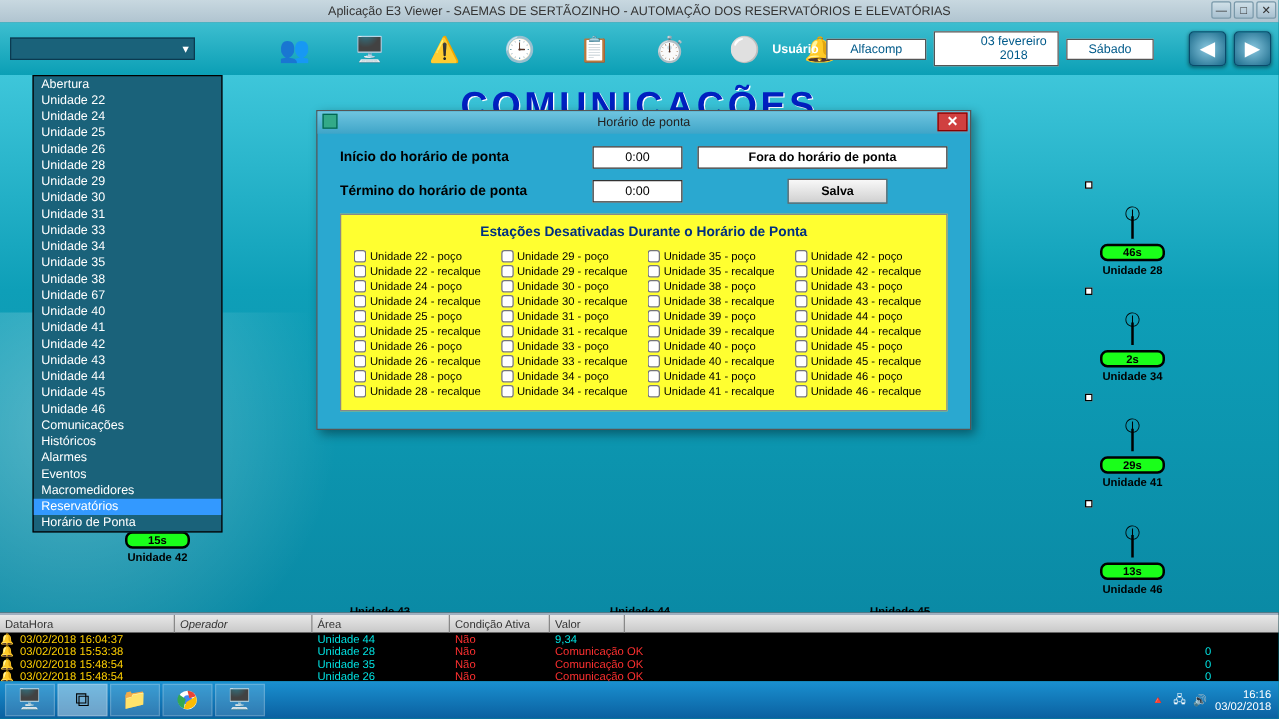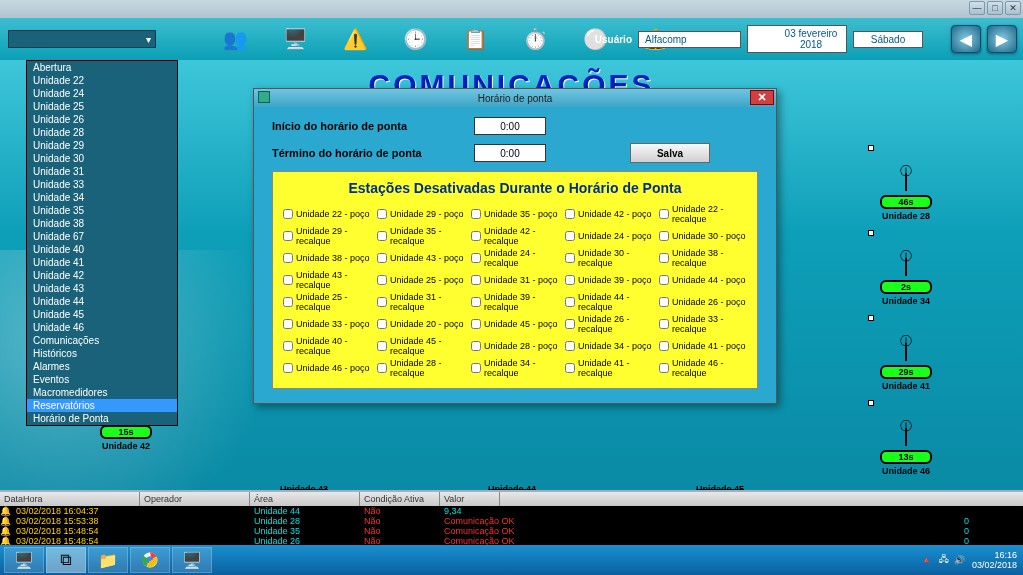--- a/index.html
+++ b/index.html
@@ -47,22 +47,22 @@
 .modal .mtitle { height: 18px; background: linear-gradient(#6fc5e0,#3fa5c8); display:flex; align-items:center; justify-content:center; font-size:10px; color:#222; position:relative;}
 .modal .mtitle .closebtn { position:absolute; right:2px; top:1px; width:24px; height:15px; background:#d04040; color:#fff; display:flex; align-items:center; justify-content:center; font-size:11px; font-weight:bold; cursor:pointer; border:1px solid #800;}
 .modal .mappicon{position:absolute; left:4px; top:2px; width:12px; height:12px; background:#3a8; border:1px solid #065;}
 .modal .mbody { padding: 10px 18px 14px; }
 .modal .row { display: flex; align-items: center; margin-bottom: 8px; gap: 12px;}
 .modal .row .rlabel { width: 190px; font-size: 11px; font-weight: bold; color:#000;}
 .modal .row .rval { width: 72px; height: 18px; background:#fff; border:1px solid #333; text-align:center; font-size:10px; display:flex;align-items:center;justify-content:center;}
 .modal .row .rstatus { width: 200px; height: 18px; background:#fff; border:1px solid #333; text-align:center; font-size:10px; display:flex;align-items:center;justify-content:center; font-weight:bold;}
 .modal .row .rbtn { width: 80px; height: 20px; background: linear-gradient(#f8f8f8,#d0d0d0); border:1px solid #666; font-size:10px; font-weight:bold; display:flex;align-items:center;justify-content:center; cursor:pointer;}
 .yellowbox { background:#ffff30; border:1px solid #888; padding: 8px 10px 10px; }
-.yellowbox .ytitle { text-align:center; font-size:14px; font-weight:bold; color:#003080; margin-bottom:8px;}
-.checkgrid { display: grid; grid-template-columns: repeat(5, 1fr); gap: 2px 6px; }
+.yellowbox .ytitle { text-align:center; font-size:11px; font-weight:bold; color:#003080; margin-bottom:8px;}
+.checkgrid { display: grid; grid-template-columns: repeat(4, 1fr); gap: 2px 6px; }
 .checkgrid .chk { display:flex; align-items:center; gap:3px; font-size:9px; color:#000;}
 .checkgrid .chk input { width:10px; height:10px; margin:0;}
 
 
 .log { height: 55px; background: #000; border-top: 2px solid #a0b0c0; position: relative; }
 .log .lheaders { height: 14px; background: linear-gradient(#e8e8e8,#c8c8c8); display:flex; font-size:9px; color:#333;}
 .log .lheaders .lh { border-right:1px solid #888; padding: 1px 4px; display:flex; align-items:center;}
 .log .rows { font-size: 9px; }
 .log .lrow { display:flex; height:10px; align-items:center;}
 .log .lrow .ico{width:12px; color:#ffb000;}
@@ -72,20 +72,21 @@
 
 .taskbar { height: 30px; background: linear-gradient(#1a90d0,#0a60a0); display:flex; align-items:center; padding: 0 4px; gap: 2px; position:relative;}
 .taskbar .tbtn { width: 40px; height: 26px; background: rgba(255,255,255,0.15); border:1px solid rgba(255,255,255,0.2); display:flex; align-items:center; justify-content:center; font-size:16px;}
 .taskbar .tbtn.active{ background: rgba(255,255,255,0.4);}
 .taskbar .tray { position:absolute; right:6px; display:flex; align-items:center; gap:6px; color:#fff; font-size:9px;}
 </style>
 </head>
 <body>
 
 <div class="titlebar">
+  <span>Aplicação E3 Viewer - SAEMAS DE SERTÃOZINHO - AUTOMAÇÃO DOS RESERVATÓRIOS E ELEVATÓRIAS</span>
   <div class="winbtns">
     <span>—</span>
     <span>□</span>
     <span>✕</span>
   </div>
 </div>
 
 <div class="topbar">
   <div class="dropdown"></div>
   <div class="icons">
@@ -93,21 +94,21 @@
     <div class="ico">🖥️</div>
     <div class="ico">⚠️</div>
     <div class="ico">🕒</div>
     <div class="ico">📋</div>
     <div class="ico">⏱️</div>
     <div class="ico">⚪</div>
     <div class="ico">🔔</div>
   </div>
   <div class="user-group">
     <span class="lbl">Usuário</span>
-    <span class="field" style="width:103px;">Alfacomp</span>
+    <span class="field" style="width:80px;text-align:center;">Alfacomp</span>
     <span class="field" style="width:100px;text-align:center;padding-left:34px;">03 fevereiro 2018</span>
     <span class="field" style="width:70px;text-align:center;">Sábado</span>
   </div>
   <div class="navbtns">
     <div class="nav">◀</div>
     <div class="nav">▶</div>
   </div>
 </div>
 
 <div class="main">
@@ -186,20 +187,21 @@
   <div class="modal">
     <div class="mtitle">
       <span class="mappicon"></span>
       <span>Horário de ponta</span>
       <span class="closebtn">✕</span>
     </div>
     <div class="mbody">
       <div class="row">
         <div class="rlabel">Início do horário de ponta</div>
         <div class="rval">0:00</div>
+        <div class="rstatus">Fora do horário de ponta</div>
       </div>
       <div class="row">
         <div class="rlabel">Término do horário de ponta</div>
         <div class="rval">0:00</div>
         <div style="width:60px;"></div>
         <div class="rbtn">Salva</div>
       </div>
       <div class="yellowbox">
         <div class="ytitle">Estações Desativadas Durante o Horário de Ponta</div>
         <div class="checkgrid" id="checkgrid">
@@ -302,21 +304,21 @@
             <label class="chk">
               <input type="checkbox" style="">
               <span>Unidade 26 - poço</span>
             </label>
             <label class="chk">
               <input type="checkbox" style="">
               <span>Unidade 33 - poço</span>
             </label>
             <label class="chk">
               <input type="checkbox" style="">
-              <span>Unidade 20 - poço</span>
+              <span>Unidade 40 - poço</span>
             </label>
             <label class="chk">
               <input type="checkbox" style="">
               <span>Unidade 45 - poço</span>
             </label>
             <label class="chk">
               <input type="checkbox" style="">
               <span>Unidade 26 - recalque</span>
             </label>
             <label class="chk">
@@ -365,21 +367,21 @@
             </label>
           </div>
       </div>
     </div>
   </div>
 </div>
 
 <div class="log">
   <div class="lheaders" id="lheaders">
       <div class="lh" style="width: 140px;">DataHora</div>
-      <div class="lh" style="width: 110px;">Operador</div>
+      <div class="lh" style="width: 110px; font-style: italic;">Operador</div>
       <div class="lh" style="width: 110px;">Área</div>
       <div class="lh" style="width: 80px;">Condição Ativa</div>
       <div class="lh" style="width: 60px;">Valor</div>
     </div>
   <div class="rows" id="lrows">
       <div class="lrow">
     <span class="ico">🔔</span>
     <span class="lc c-yellow" style="width:128px">03/02/2018 16:04:37</span>
     <span class="lc" style="width:110px"></span>
     <span class="lc c-cyan" style="width:110px">Unidade 44</span>

